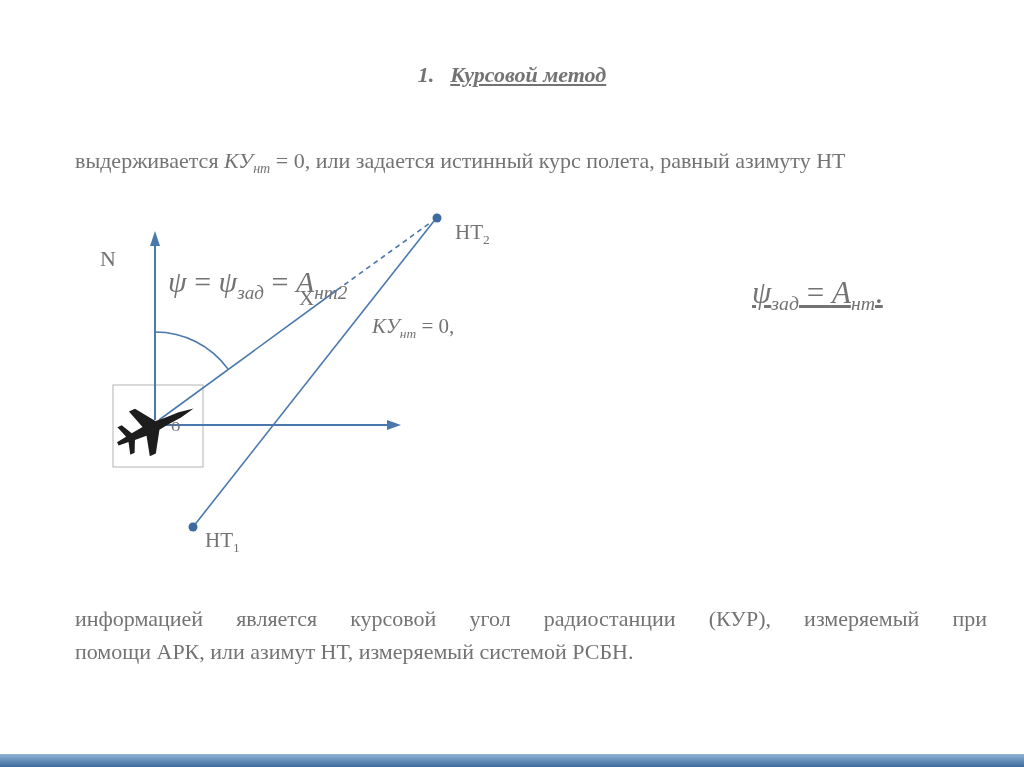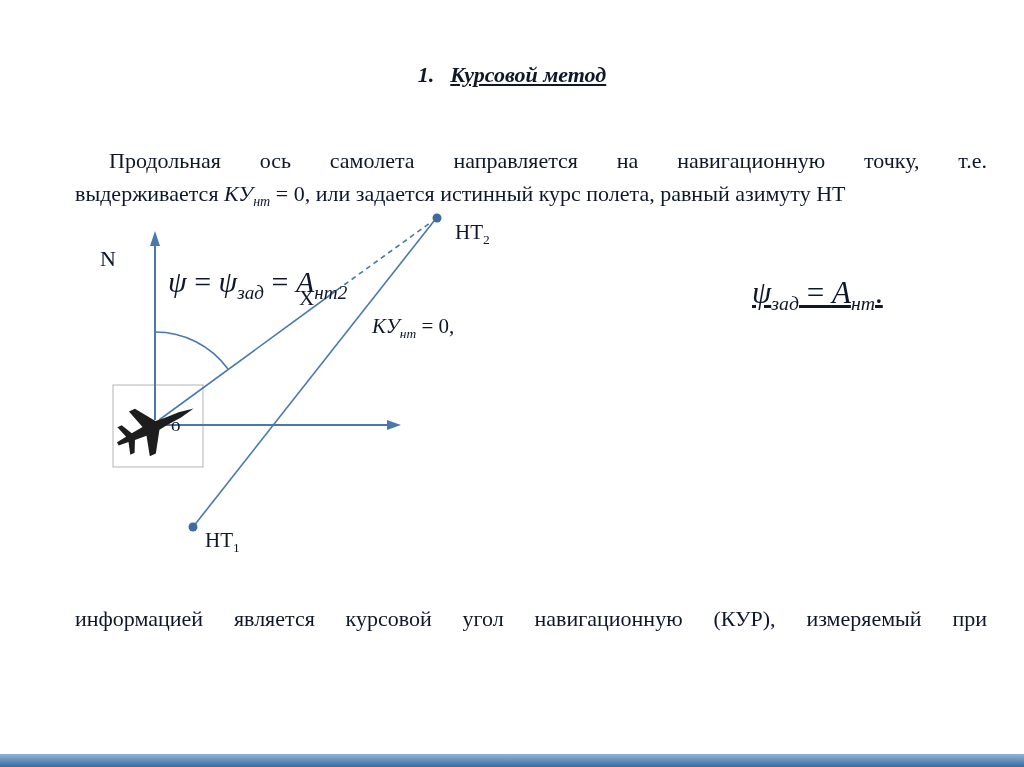--- a/index.html
+++ b/index.html
@@ -2,21 +2,21 @@
 <html><head>
 <meta charset="utf-8">
 <style>
   * { margin:0; padding:0; box-sizing:border-box; }
   html,body { background:#ffffff; }
   .slide {
     position:relative;
     width:1024px; height:767px;
     background:#ffffff;
     font-family:"Liberation Serif","DejaVu Serif",serif;
-    color:#0f172a;
+    color:#737373;
     overflow:hidden;
     --accent:#4a78ad; --marker:#3e6a9e; --bar-top:#8fb3d6; --bar-bottom:#3c6a9d;
   }
   .abs { position:absolute; }
 
   
   .title { top:62px; left:0; width:100%; text-align:center;
            font-size:22px; font-weight:bold; font-style:italic; }
   .title .num { margin-right:16px; }
   .title .ttl { text-decoration:underline; }
@@ -91,21 +91,20 @@
       <path class="plane" d="M 46,0 L 30,-3 L 14,-4 L 4,-5 L -10,-26 L -17,-26 L -11,-5
                              L -24,-4 L -30,-16 L -35,-16 L -31,-3 L -42,-2 L -42,2 L -31,3
                              L -35,16 L -30,16 L -24,4 L -11,5 L -17,26 L -10,26 L 4,5
                              L 14,4 L 30,3 Z"></path>
     </g>
   </svg>
 
   <div class="abs title"><span class="num">1.</span><span class="ttl">Курсовой метод</span></div>
 
   <div class="abs intro para">
-    <div class="jline indent">Продольная ось самолета направляется на навигационную точку, т.е.</div>
     <div><span>выдерживается </span><i><span>КУ</span><sub>нт</sub></i><span> = 0, или задается истинный курс полета, равный азимуту НТ</span></div>
   </div>
 
   <div class="abs dlabel n-label">N</div>
 
   <div class="abs formula heading-formula"><i>ψ</i><span> = </span><i><span>ψ</span><sub>зад</sub></i><span> = </span><i><span>A</span><sub>нт2</sub></i></div>
 
   <div class="abs dlabel x-label">X</div>
 
   <div class="abs dlabel ku-label"><span>КУ</span><sub>нт</sub><span class="upright"> = 0,</span></div>
@@ -113,18 +112,19 @@
   <div class="abs dlabel o-label">о</div>
 
   <div class="abs dlabel nt2-label"><span>НТ</span><sub>2</sub></div>
 
   <div class="abs dlabel nt1-label"><span>НТ</span><sub>1</sub></div>
 
   <div class="abs formula target-formula"><i><span>ψ</span><sub>зад</sub></i><span> = </span><i><span>A</span><sub>нт</sub></i><span>.</span></div>
 
 
   <div class="abs footerpara para">
-    <div class="jline">информацией является курсовой угол навигационную (КУР), измеряемый при</div>
+    <div class="jline">информацией является курсовой угол радиостанции (КУР), измеряемый при</div>
+    <div>помощи АРК, или азимут НТ, измеряемый системой РСБН.</div>
   </div>
 
   <div class="abs bottom-bar"></div>
 
 </div>
 
 </body></html>

